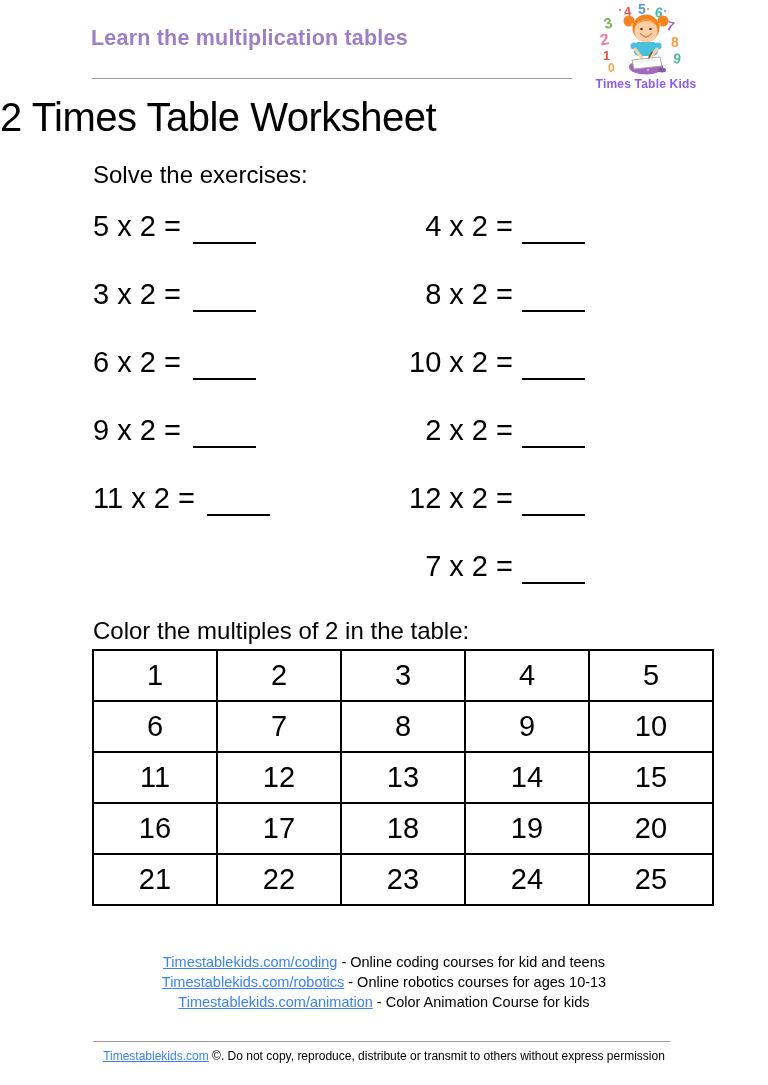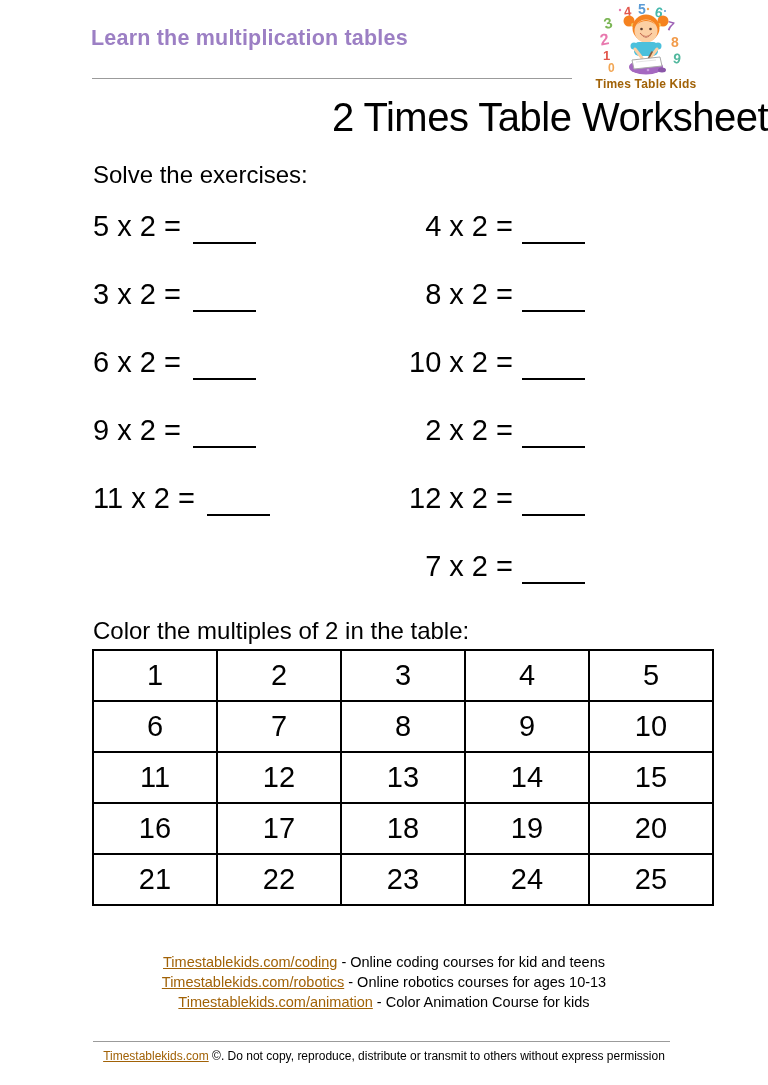--- a/index.html
+++ b/index.html
@@ -7,23 +7,23 @@
     position:relative;width:768px;height:1085px;background:#ffffff;
     font-family:"Liberation Sans", sans-serif;color:#000;overflow:hidden;
   }
   .tagline{
     position:absolute;left:91px;top:26px;
     font-size:21.5px;font-weight:700;color:#9c7fc4;letter-spacing:.2px;
   }
   .header-rule{position:absolute;left:92px;top:78px;width:480px;height:0;border-top:1.5px solid #9b9b9b;}
   .logo{position:absolute;left:584px;top:4px;width:124px;text-align:center;}
   .logo svg{display:block;margin:0 auto;}
-  .brand{font-size:12px;font-weight:700;color:#a16207;margin-top:1px;letter-spacing:.2px;}
+  .brand{font-size:12px;font-weight:700;color:#8b5cf6;margin-top:1px;letter-spacing:.2px;}
   .title{
-    position:absolute;left:0;top:95px;width:768px;text-align:right;
+    position:absolute;left:0;top:95px;width:768px;text-align:left;
     font-size:40px;font-weight:400;letter-spacing:-.5px;margin:0;
   }
   .instruction{position:absolute;left:93px;font-size:24px;}
   .solve{top:161px;}
   .color{top:617px;text-align:right;}
   .ex-col{position:absolute;top:192px;}
   .ex-col-left{left:93px;text-align:left;}
   .ex-col-right{left:380px;width:205px;text-align:right;}
   .ex-row{height:68px;line-height:68px;font-size:29px;white-space:nowrap;}
   .ex-col-left .blank{margin-left:12px;}
@@ -31,21 +31,21 @@
   .blank{display:inline-block;width:63px;height:0;border-bottom:2.5px solid #000;vertical-align:-8px;}
   table.grid{
     position:absolute;left:92px;top:649px;border-collapse:collapse;
     border:2px solid #000;
   }
   table.grid td{
     width:122px;height:49px;border:2px solid #000;
     text-align:center;vertical-align:middle;font-size:29px;padding:0;
   }
   .links{position:absolute;left:0;top:952px;width:768px;text-align:center;font-size:14.5px;line-height:20px;}
-  .links a, .copyright a{color:#a16207;text-decoration:underline;}
+  .links a, .copyright a{color:#3b82f6;text-decoration:underline;}
   .bottom-rule{position:absolute;left:93px;top:1041px;width:577px;height:0;border-top:1.5px solid #9b9b9b;}
   .copyright{position:absolute;left:0;top:1049px;width:768px;text-align:center;font-size:12px;color:#000;}
 </style>
 </head>
 <body>
 
 <div class="page">
 
   <div class="tagline">Learn the multiplication tables</div>
   <div class="header-rule"></div>

